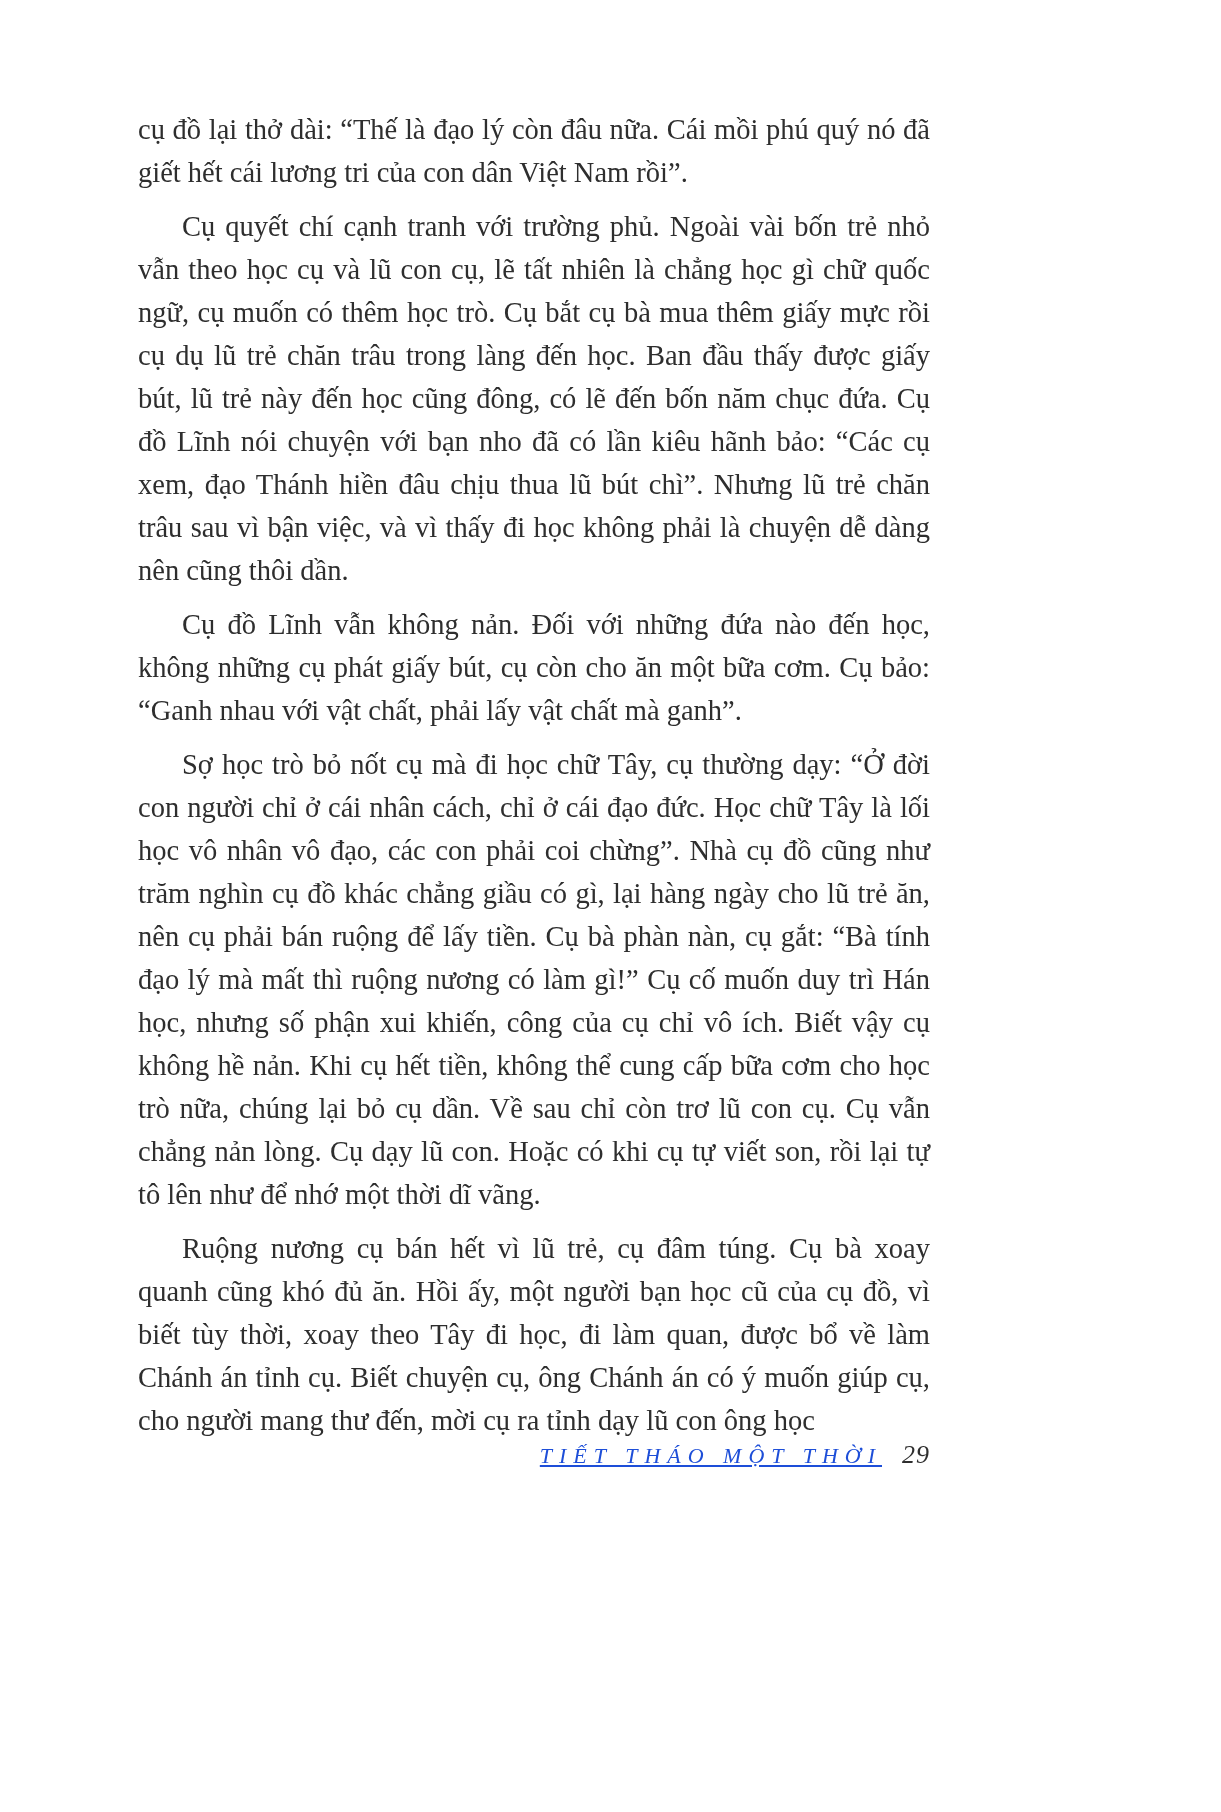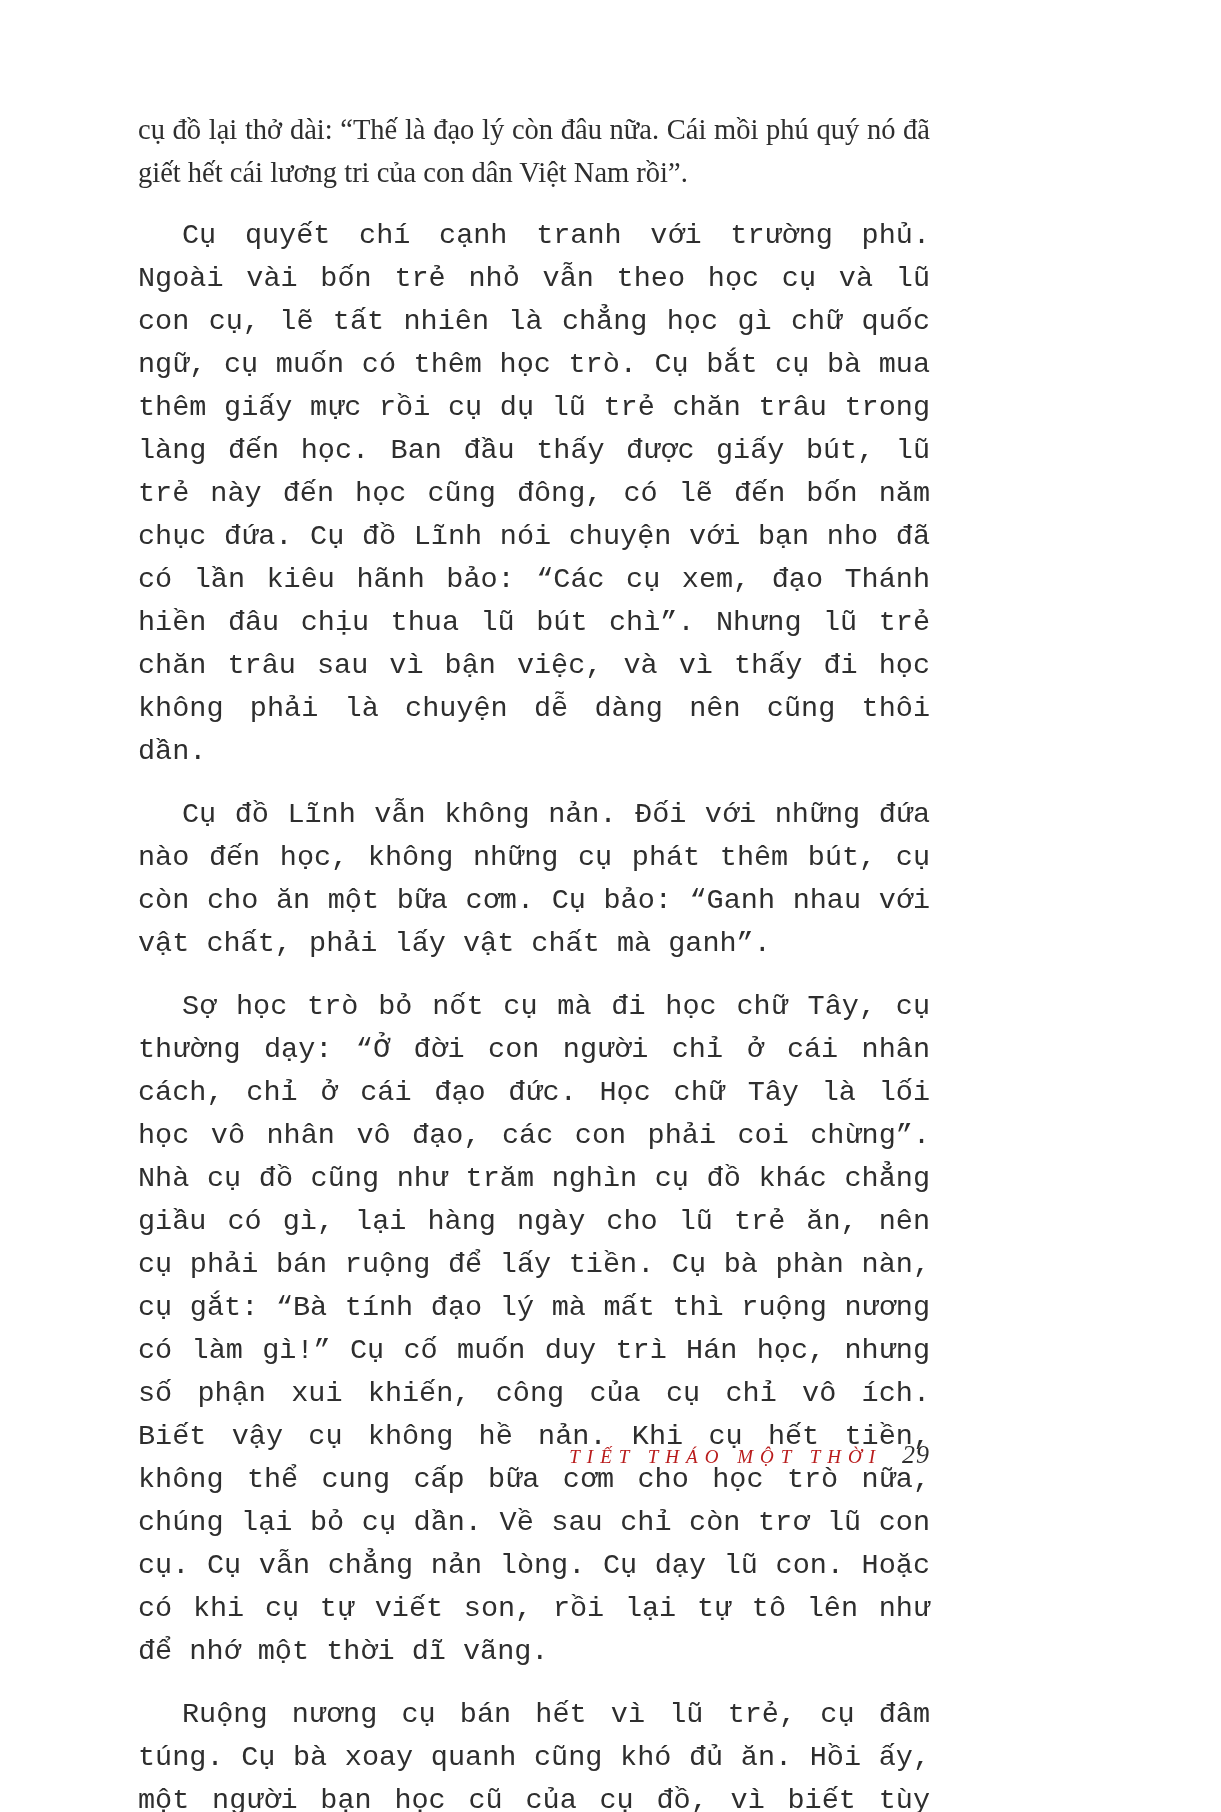--- a/index.html
+++ b/index.html
@@ -23,57 +23,57 @@
     width: 792px;
   }
   .para {
     margin: 0;
     font-size: 28.5px;
     line-height: 43px;
     text-align: justify;
     text-justify: inter-word;
   }
   .para + .para {
-    margin-top: 20px;
-    font-family: Liberation Mono, monospace;
+    margin-top: 11px;
   }
   .para.indent {
     text-indent: 44px;
   }
   .footer {
     position: absolute;
     left: 138px;
     top: 1440px;
     width: 792px;
     text-align: right;
     white-space: nowrap;
   }
   .running-title {
     font-style: italic;
-    font-size: 19px;
+    font-size: 22px;
     letter-spacing: 7px;
-    color: #b91c1c;
+    color: #1d4ed8;
+    text-decoration: underline;
   }
   .page-number {
     font-style: italic;
     font-size: 26px;
     margin-left: 20px;
     letter-spacing: 1px;
     color: #2e2e2e;
   }
 </style>
 </head>
 <body>
 
 <div class="page">
 
   <div class="text-block">
     <p class="para">cụ đồ lại thở dài: “Thế là đạo lý còn đâu nữa. Cái mồi phú quý nó đã giết hết cái lương tri của con dân Việt Nam rồi”.</p>
     <p class="para indent">Cụ quyết chí cạnh tranh với trường phủ. Ngoài vài bốn trẻ nhỏ vẫn theo học cụ và lũ con cụ, lẽ tất nhiên là chẳng học gì chữ quốc ngữ, cụ muốn có thêm học trò. Cụ bắt cụ bà mua thêm giấy mực rồi cụ dụ lũ trẻ chăn trâu trong làng đến học. Ban đầu thấy được giấy bút, lũ trẻ này đến học cũng đông, có lẽ đến bốn năm chục đứa. Cụ đồ Lĩnh nói chuyện với bạn nho đã có lần kiêu hãnh bảo: “Các cụ xem, đạo Thánh hiền đâu chịu thua lũ bút chì”. Nhưng lũ trẻ chăn trâu sau vì bận việc, và vì thấy đi học không phải là chuyện dễ dàng nên cũng thôi dần.</p>
-    <p class="para indent">Cụ đồ Lĩnh vẫn không nản. Đối với những đứa nào đến học, không những cụ phát thêm bút, cụ còn cho ăn một bữa cơm. Cụ bảo: “Ganh nhau với vật chất, phải lấy vật chất mà ganh”.</p>
+    <p class="para indent">Cụ đồ Lĩnh vẫn không nản. Đối với những đứa nào đến học, không những cụ phát giấy bút, cụ còn cho ăn một bữa cơm. Cụ bảo: “Ganh nhau với vật chất, phải lấy vật chất mà ganh”.</p>
     <p class="para indent">Sợ học trò bỏ nốt cụ mà đi học chữ Tây, cụ thường dạy: “Ở đời con người chỉ ở cái nhân cách, chỉ ở cái đạo đức. Học chữ Tây là lối học vô nhân vô đạo, các con phải coi chừng”. Nhà cụ đồ cũng như trăm nghìn cụ đồ khác chẳng giầu có gì, lại hàng ngày cho lũ trẻ ăn, nên cụ phải bán ruộng để lấy tiền. Cụ bà phàn nàn, cụ gắt: “Bà tính đạo lý mà mất thì ruộng nương có làm gì!” Cụ cố muốn duy trì Hán học, nhưng số phận xui khiến, công của cụ chỉ vô ích. Biết vậy cụ không hề nản. Khi cụ hết tiền, không thể cung cấp bữa cơm cho học trò nữa, chúng lại bỏ cụ dần. Về sau chỉ còn trơ lũ con cụ. Cụ vẫn chẳng nản lòng. Cụ dạy lũ con. Hoặc có khi cụ tự viết son, rồi lại tự tô lên như để nhớ một thời dĩ vãng.</p>
     <p class="para indent">Ruộng nương cụ bán hết vì lũ trẻ, cụ đâm túng. Cụ bà xoay quanh cũng khó đủ ăn. Hồi ấy, một người bạn học cũ của cụ đồ, vì biết tùy thời, xoay theo Tây đi học, đi làm quan, được bổ về làm Chánh án tỉnh cụ. Biết chuyện cụ, ông Chánh án có ý muốn giúp cụ, cho người mang thư đến, mời cụ ra tỉnh dạy lũ con ông học</p>
   </div>
 
   <div class="footer">
     <span class="running-title">TIẾT THÁO MỘT THỜI</span><span class="page-number">29</span>
   </div>
 
 </div>
 

